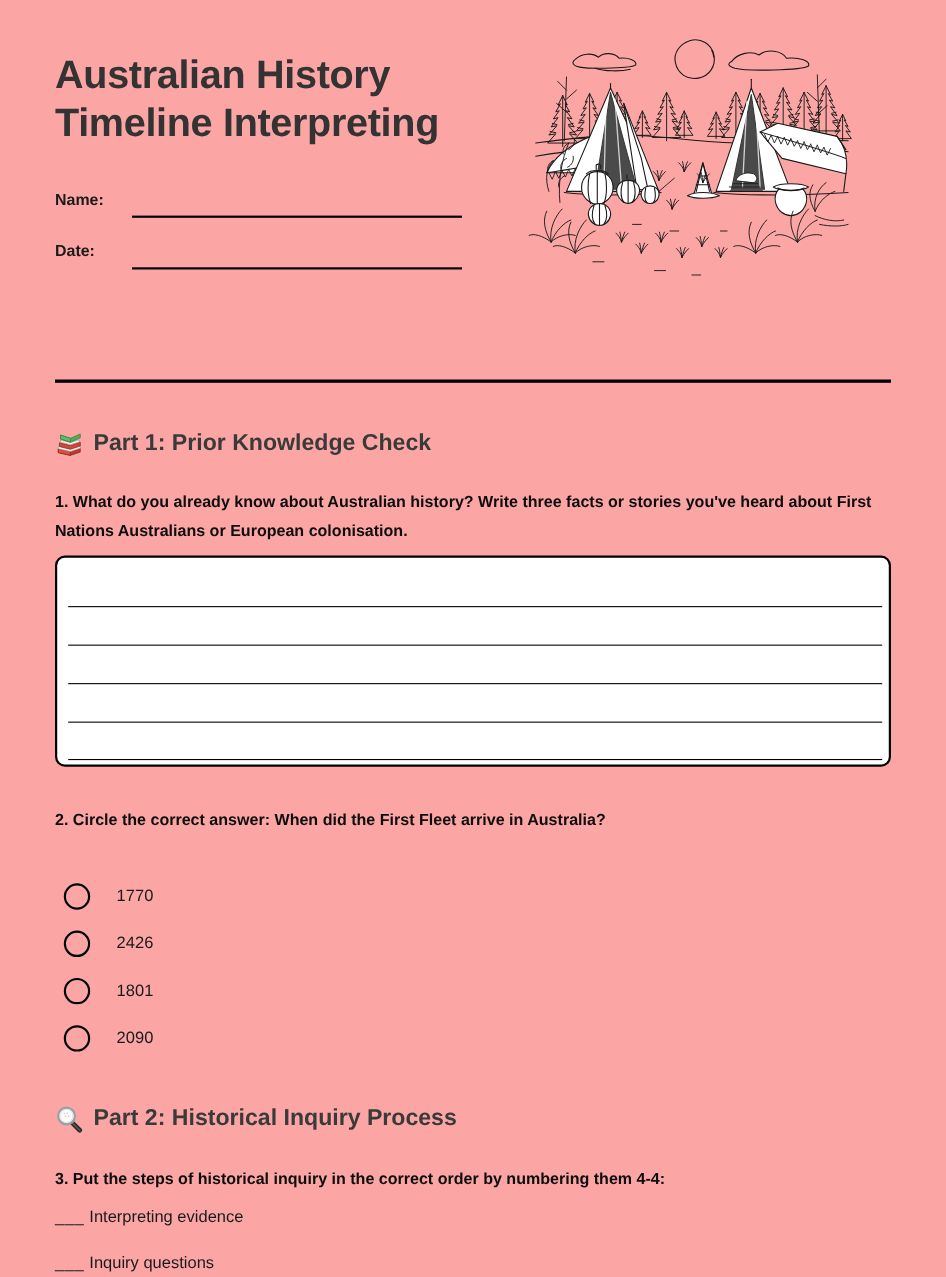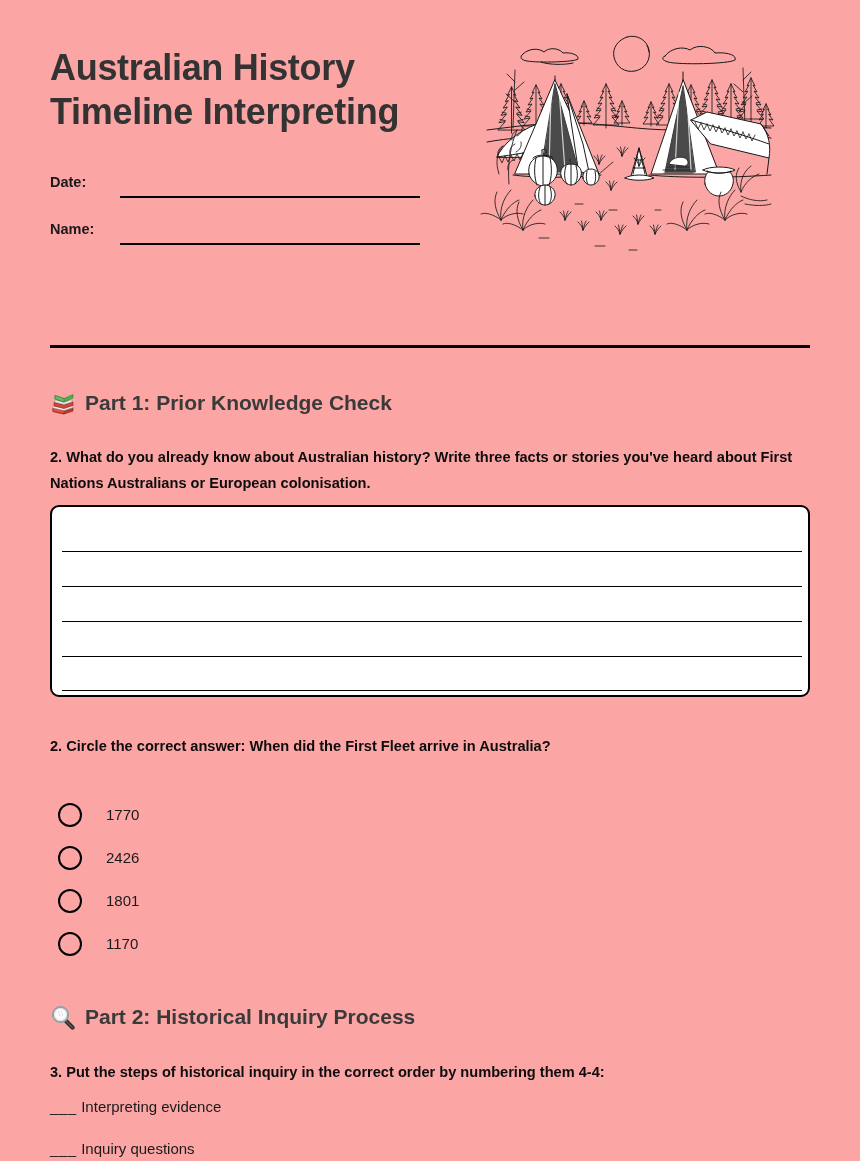--- a/index.html
+++ b/index.html
@@ -196,25 +196,25 @@
 
   <div class="header">
 
     <h1 class="title">
       <span>Australian History</span><br>
       <span>Timeline Interpreting</span>
     </h1>
 
     <div class="namedate">
       <div class="field-row">
-        <span class="field-label">Date:</span>
+        <span class="field-label">Name:</span>
         <span class="field-line"></span>
       </div>
       <div class="field-row">
-        <span class="field-label">Name:</span>
+        <span class="field-label">Date:</span>
         <span class="field-line"></span>
       </div>
     </div>
   </div>
 
   <div class="illustration">
     <svg viewBox="0 0 300 250" xmlns="http://www.w3.org/2000/svg" fill="none" stroke="#1a1a1a" stroke-width="1" stroke-linecap="round" stroke-linejoin="round">
       <defs>
 
         <g id="pine">
@@ -407,21 +407,21 @@
 
         <path d="M5,10 L14,12.3 L22,9.8 L22,11.8 L14,14.3 L5,12 Z" fill="#f4f4f4" stroke="#9a9a9a" stroke-width="0.6"></path>
 
         <path d="M5,5.5 L14,8.5 L23,4.5 L23,8 L14,12 L5,9 Z" fill="#4caf50" stroke="#2e7d32" stroke-width="0.6"></path>
         <path d="M5,5.5 L14,8.5 L14,12 L5,9 Z" fill="#66bb6a" stroke="#2e7d32" stroke-width="0.6"></path>
       </svg>
     </span>
     <span>Part 1: Prior Knowledge Check</span>
   </div>
 
-  <div class="question" style="top:444px;">2. What do you already know about Australian history? Write three facts or stories you've heard about First Nations Australians or European colonisation.</div>
+  <div class="question" style="top:444px;">1. What do you already know about Australian history? Write three facts or stories you've heard about First Nations Australians or European colonisation.</div>
 
   <div class="answer-box">
     <span class="write-line" style="top:44px;"></span>
     <span class="write-line" style="top:79px;"></span>
     <span class="write-line" style="top:114px;"></span>
     <span class="write-line" style="top:149px;"></span>
     <span class="write-line" style="top:183px;"></span>
   </div>
 
   <div class="question" style="top:733px;">2. Circle the correct answer: When did the First Fleet arrive in Australia?</div>
@@ -434,21 +434,21 @@
     <label class="mc-option">
       <span class="mc-circle"></span>
       <span class="mc-label">2426</span>
     </label>
     <label class="mc-option">
       <span class="mc-circle"></span>
       <span class="mc-label">1801</span>
     </label>
     <label class="mc-option">
       <span class="mc-circle"></span>
-      <span class="mc-label">1170</span>
+      <span class="mc-label">2090</span>
     </label>
   </div>
 
   <div class="section-heading" style="top:1004px;">
     <span class="emoji">
       <svg viewBox="0 0 26 26" xmlns="http://www.w3.org/2000/svg">
         <path d="M15.5,16.5 L22.5,23.5" stroke="#2b2b2b" stroke-width="4.2" stroke-linecap="round"></path>
         <path d="M15.5,16.5 L22.5,23.5" stroke="#555555" stroke-width="1.6" stroke-linecap="round"></path>
         <circle cx="10.5" cy="10.5" r="7.6" fill="#fbfbfb" stroke="#9aa0a6" stroke-width="2.1"></circle>
         <circle cx="10.5" cy="10.5" r="6" fill="none" stroke="#d8dbdd" stroke-width="0.9"></circle>

